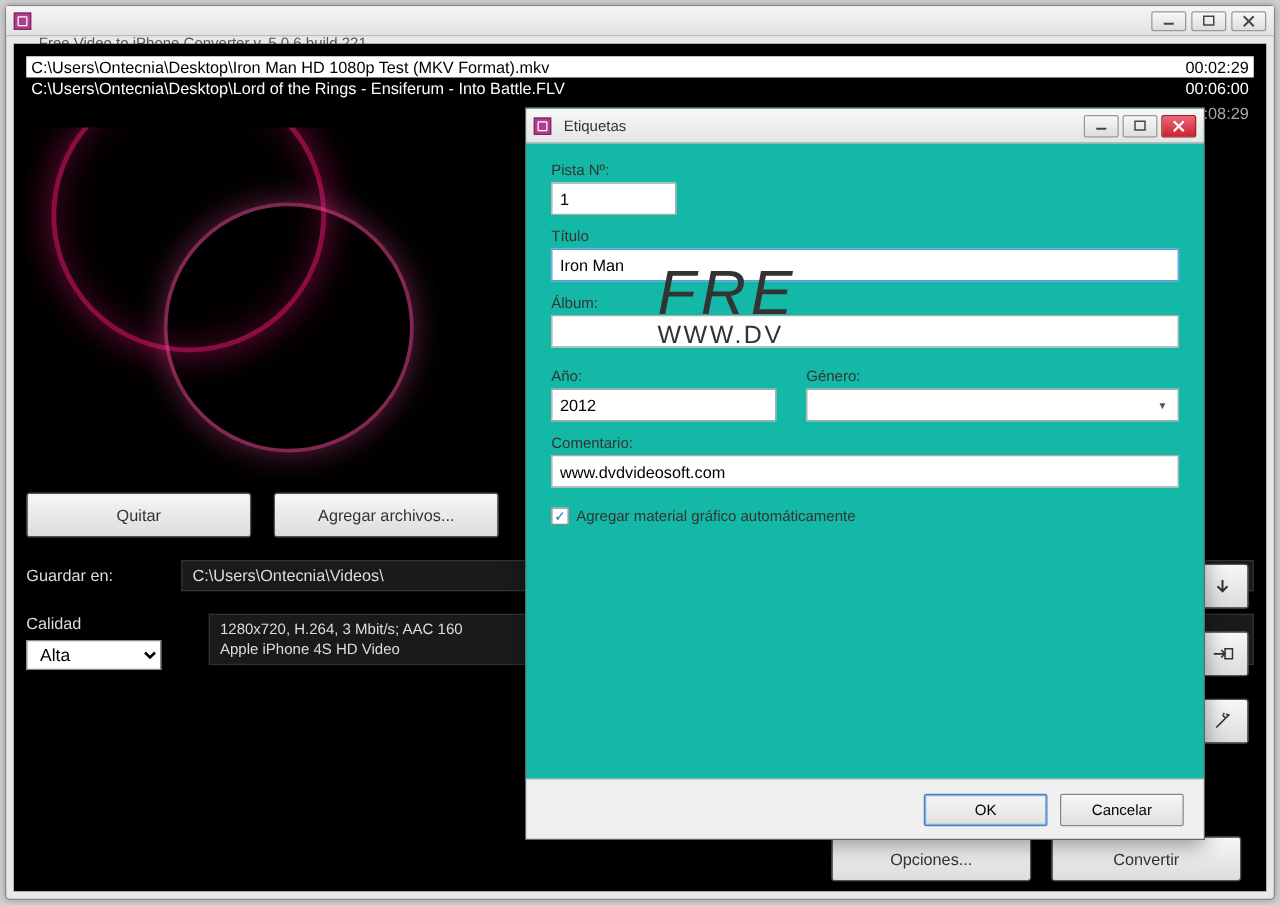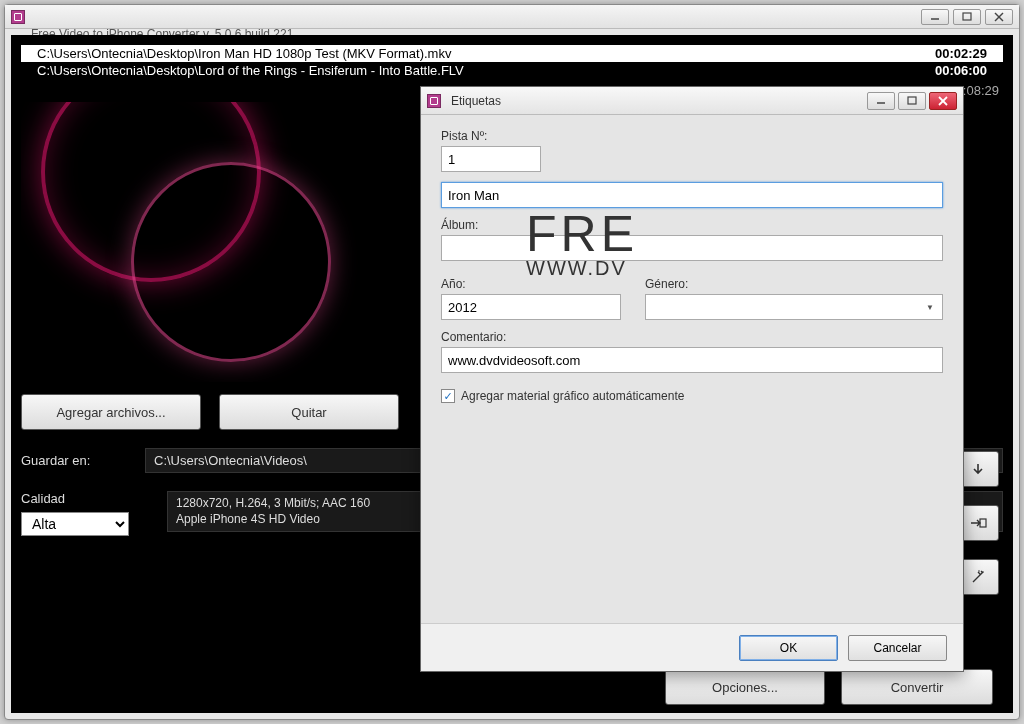--- a/index.html
+++ b/index.html
@@ -78,28 +78,28 @@
   overflow: hidden;
 }
 
 .playlist {
   background: #000;
   color: #fff;
   font-size: 13px;
 }
 .playlist-row {
   display: flex;
-  padding: 1px 16px;
+  padding: 1px 4px;
 }
 .playlist-row.selected {
   background: #fff;
   color: #000;
 }
 .playlist-path { flex: 1; }
-.playlist-time { width: 80px; text-align: right; font-weight: bold; }
+.playlist-time { width: 80px; text-align: right; }
 .playlist-summary {
   text-align: right;
   color: #aaa;
   padding: 4px;
   font-size: 13px;
 }
 
 .video-preview {
   height: 280px;
   position: relative;
@@ -125,20 +125,21 @@
   left: 110px; top: 60px;
   box-shadow: 0 0 25px rgba(255,80,160,0.4);
 }
 .watermark {
   font-size: 50px;
   font-weight: 300;
   color: #333;
   letter-spacing: 4px;
   z-index: 1;
   margin-left: 140px;
+  font-style: italic;
 }
 .watermark-sub {
   font-size: 20px;
   color: #333;
   letter-spacing: 2px;
   z-index: 1;
   margin-left: 140px;
   margin-top: -6px;
 }
 
@@ -214,21 +215,21 @@
   bottom: 8px;
   display: flex;
   gap: 16px;
 }
 
 
 .dialog {
   position: absolute;
   left: 420px; top: 86px;
   width: 544px; height: 586px;
-  background: #e5e5e5;
+  background: #14b8a6;
   border: 1px solid #666;
   box-shadow: 0 4px 16px rgba(0,0,0,0.4);
 }
 .dialog-titlebar {
   height: 28px;
   background: linear-gradient(#f8f8f8,#e4e4e4);
   border-bottom: 1px solid #bbb;
   display: flex;
   align-items: center;
   padding: 0 6px;
@@ -409,22 +410,22 @@
     <div class="video-preview">
       <div class="glow-circle"></div>
       <div class="glow-circle2"></div>
       <div style="display:flex;flex-direction:column;">
         <div class="watermark">FRE</div>
         <div class="watermark-sub">WWW.DV</div>
       </div>
     </div>
 
     <div class="btn-row">
+      <button class="main-btn">Quitar</button>
       <button class="main-btn">Agregar archivos...</button>
-      <button class="main-btn">Quitar</button>
     </div>
 
     <div class="settings-row">
       <span class="settings-label">Guardar en:</span>
       <div class="settings-value">C:\Users\Ontecnia\Videos\</div>
     </div>
 
     <div class="settings-row" style="align-items:flex-start;">
       <div style="width:110px;">
         <div class="settings-label" style="width:auto;margin-bottom:6px;">Calidad</div>
@@ -491,20 +492,21 @@
   </div>
 
   <div class="dialog-body">
 
     <div class="field-group">
       <label class="field-label">Pista Nº:</label>
       <input class="text-input short" value="1" style="">
     </div>
 
     <div class="field-group">
+      <label class="field-label">Título</label>
       <input class="text-input focus" value="Iron Man" style="">
     </div>
 
 
     <div class="field-group">
       <label class="field-label">Álbum:</label>
       <input class="text-input" value="" style="">
     </div>
 
     <div class="field-group field-row-two" style="margin-top:16px;">

